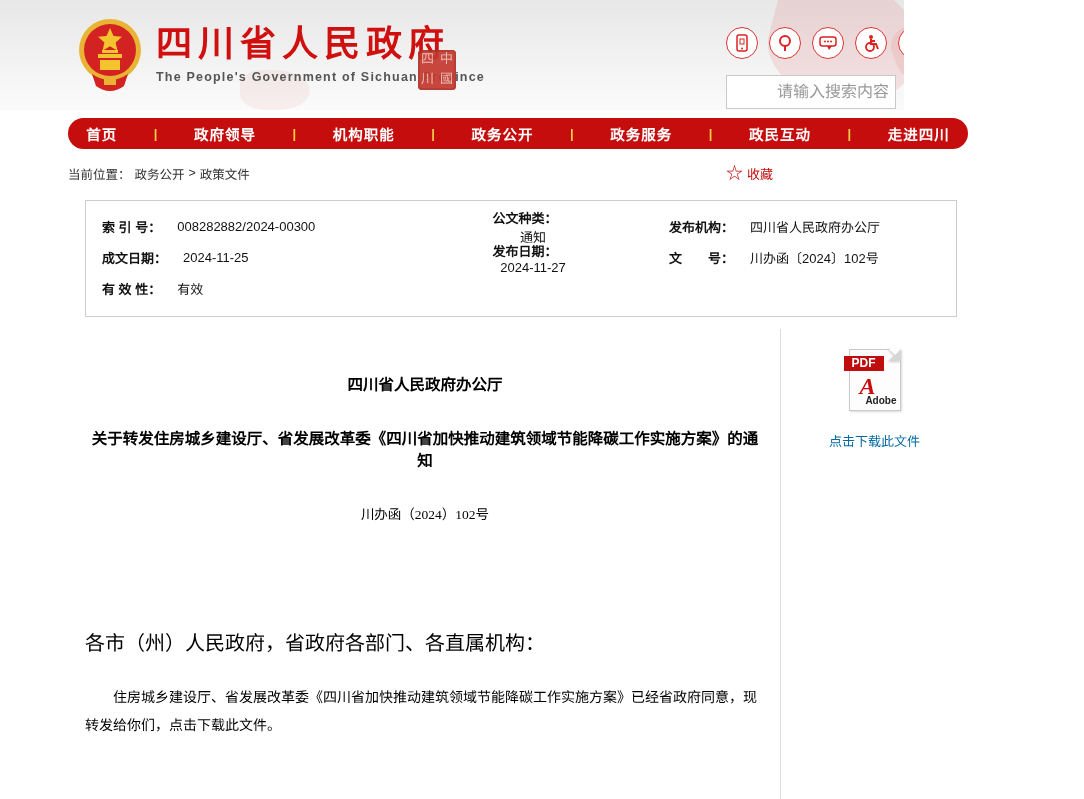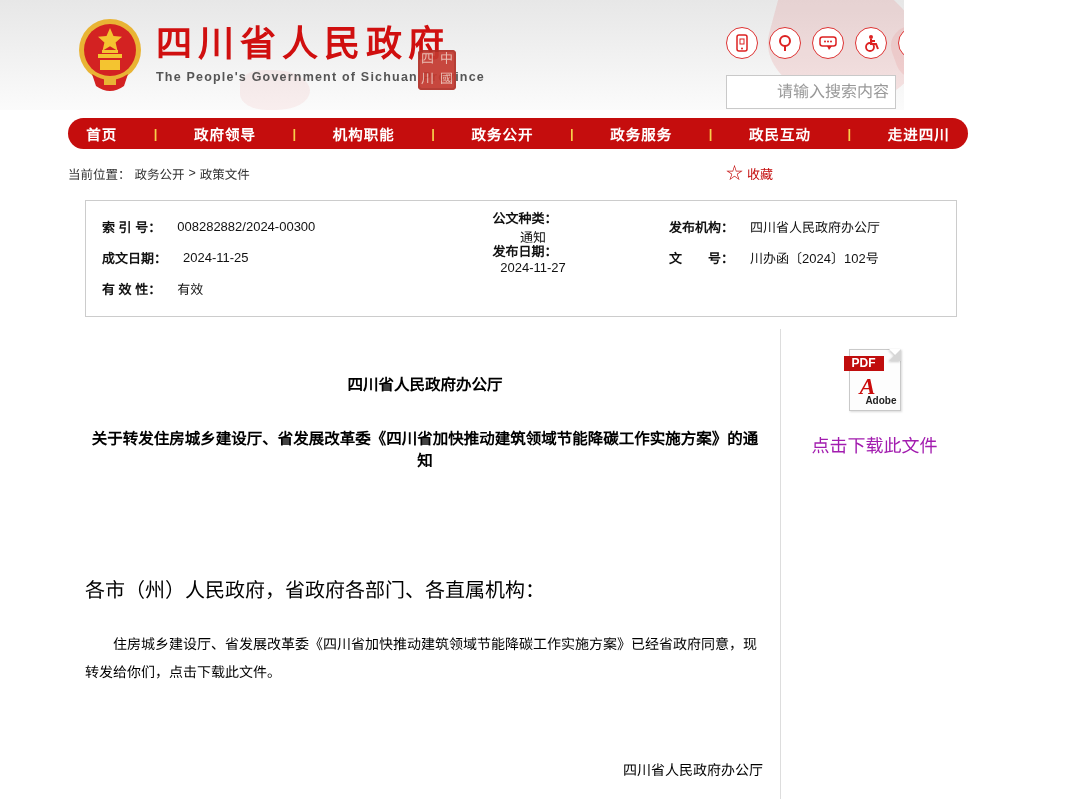--- a/index.html
+++ b/index.html
@@ -85,21 +85,21 @@
     border-left:12px solid transparent; border-top:12px solid #fff; filter:drop-shadow(-1px 1px 1px rgba(0,0,0,.2)); }
   .pdf-fold::after { content:""; position:absolute; left:-12px; top:-12px; width:0; height:0;
     border-left:12px solid transparent; border-bottom:12px solid #d6d6d6; }
   .pdf-band { position:absolute; left:-6px; top:6px; width:40px; height:15px; background:#c00d0d;
     color:#fff; font-size:12px; font-weight:bold; line-height:15px; text-align:center;
     font-family:"Liberation Sans", sans-serif; }
   .pdf-a { position:absolute; left:10px; top:24px; color:#cb0b0b; font-size:24px; line-height:24px;
     font-family:"Liberation Serif", serif; font-weight:bold; font-style:italic; }
   .adobe-word { position:absolute; right:3px; bottom:4px; font-size:10px; font-weight:bold; color:#222;
     font-family:"Liberation Sans", sans-serif; }
-  .pdf-link { display:block; margin-top:20px; font-size:18px; color:#a21caf; cursor:pointer;
+  .pdf-link { display:block; margin-top:20px; font-size:13px; color:#0369a1; cursor:pointer;
     text-decoration:none; font-family:"Liberation Sans", sans-serif; }
 </style>
 </head>
 <body>
 
 <div class="header">
   <div class="map-blob blob1"></div>
   <div class="map-blob blob2"></div>
   <div class="map-blob blob3"></div>
 
@@ -253,20 +253,21 @@
     </div>
   </div>
 </div>
 
 <div class="content-wrap">
   <div class="divider-v"></div>
 
   <div class="doc-col">
     <div class="doc-title1">四川省人民政府办公厅</div>
     <div class="doc-title2">关于转发住房城乡建设厅、省发展改革委《四川省加快推动建筑领域节能降碳工作实施方案》的通知</div>
+    <div class="doc-number">川办函（2024）102号</div>
     <div class="doc-salutation">各市（州）人民政府，省政府各部门、各直属机构：</div>
     <div class="doc-para">住房城乡建设厅、省发展改革委《四川省加快推动建筑领域节能降碳工作实施方案》已经省政府同意，现转发给你们，点击下载此文件。</div>
     <div class="doc-sign">四川省人民政府办公厅</div>
 
   </div>
 
   <div class="pdf-col">
     <div class="pdf-file">
       <div class="pdf-fold"></div>
       <div class="pdf-band">PDF</div>

